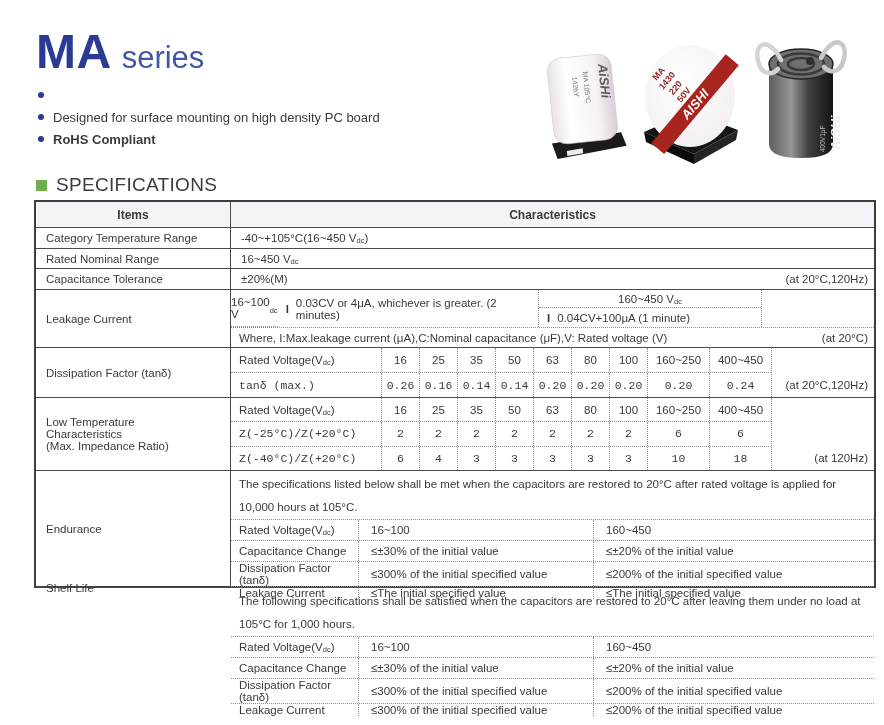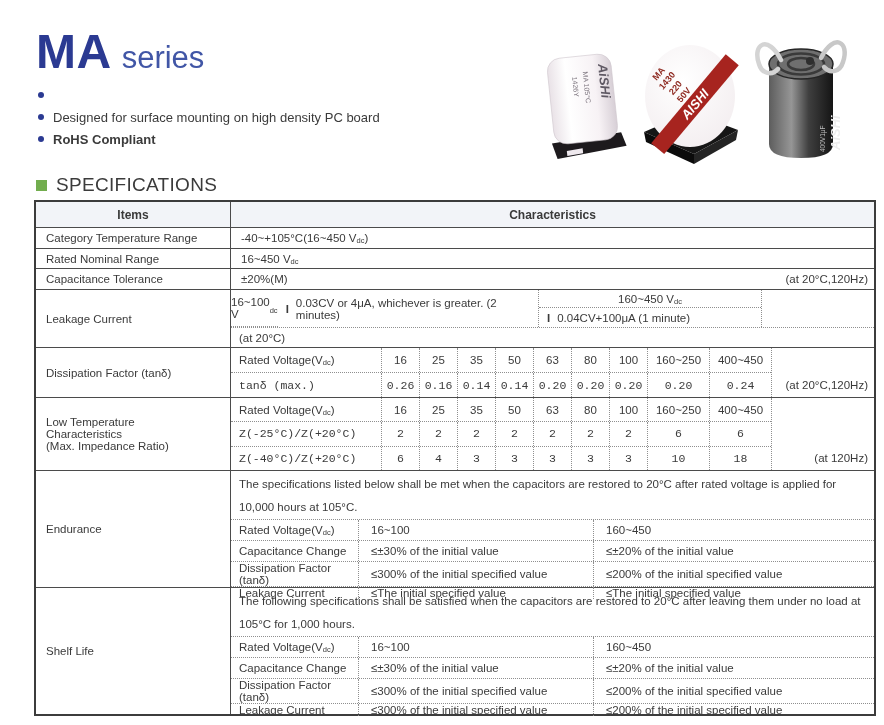--- a/index.html
+++ b/index.html
@@ -19,21 +19,21 @@
   .bullets li { display: flex; align-items: center; height: 22px; font-size: 13px; color: #3b3b3b; }
   .dot { width: 6px; height: 6px; border-radius: 50%; background: #2b3a92; margin-right: 9px; flex: 0 0 6px; }
   .b-bold span.btxt { font-weight: bold; }
   .caps-wrap { position: absolute; left: 528px; top: 28px; width: 330px; height: 145px; }
   .caps-wrap svg { position: absolute; }
   .section-head { position: absolute; left: 36px; top: 174px; display: flex; align-items: center; font-size: 19px; color: #3b3b3b; letter-spacing: 0.3px; }
   .green-sq { width: 11px; height: 11px; background: #72ad4e; margin-right: 9px; }
 
   
   .spec-table {
-    position: absolute; left: 34px; top: 200px; width: 842px; height: 516px;
+    position: absolute; left: 34px; top: 200px; width: 842px; height: 388px;
     border: 2px solid #3c3c3c; display: flex; flex-direction: column;
     font-size: 11.5px; color: #3a3a3a; background: #fff;
   }
   .trow { display: flex; border-bottom: 1px solid #4b4b4b; flex: 0 0 auto; min-height: 0; }
   .trow.tlast { border-bottom: none; flex: 1; }
   .items-cell { flex: 0 0 195px; border-right: 1px solid #4b4b4b; display: flex; align-items: center; padding-left: 10px; }
   .thead { background: #f2f4f8; }
   .thead .items-cell { justify-content: center; padding-left: 0; font-weight: bold; font-size: 12px; }
   .thead .chars { justify-content: center; font-weight: bold; font-size: 12px; }
   .chars { flex: 1; display: flex; align-items: center; min-width: 0; }
@@ -213,20 +213,21 @@
                 <span class="sub">dc</span>
               </div>
             <div class="leak-f">
                 <b class="fi">I</b>
                 <span>0.04CV+100μA (1 minute)</span>
               </div>
           </div>
           <div class="leak-sp"></div>
         </div>
         <div class="leak-where">
+          <span>Where, I:Max.leakage current (μA),C:Nominal capacitance (μF),V: Rated voltage (V)</span>
           <span class="note">(at 20°C)</span>
         </div>
       </div>
     </div>
 
     <div class="trow" style="flex-basis:50px">
       <div class="items-cell">Dissipation Factor (tanδ)</div>
       <div class="chars hflex">
         <div class="dsub">
           <div class="drow">

